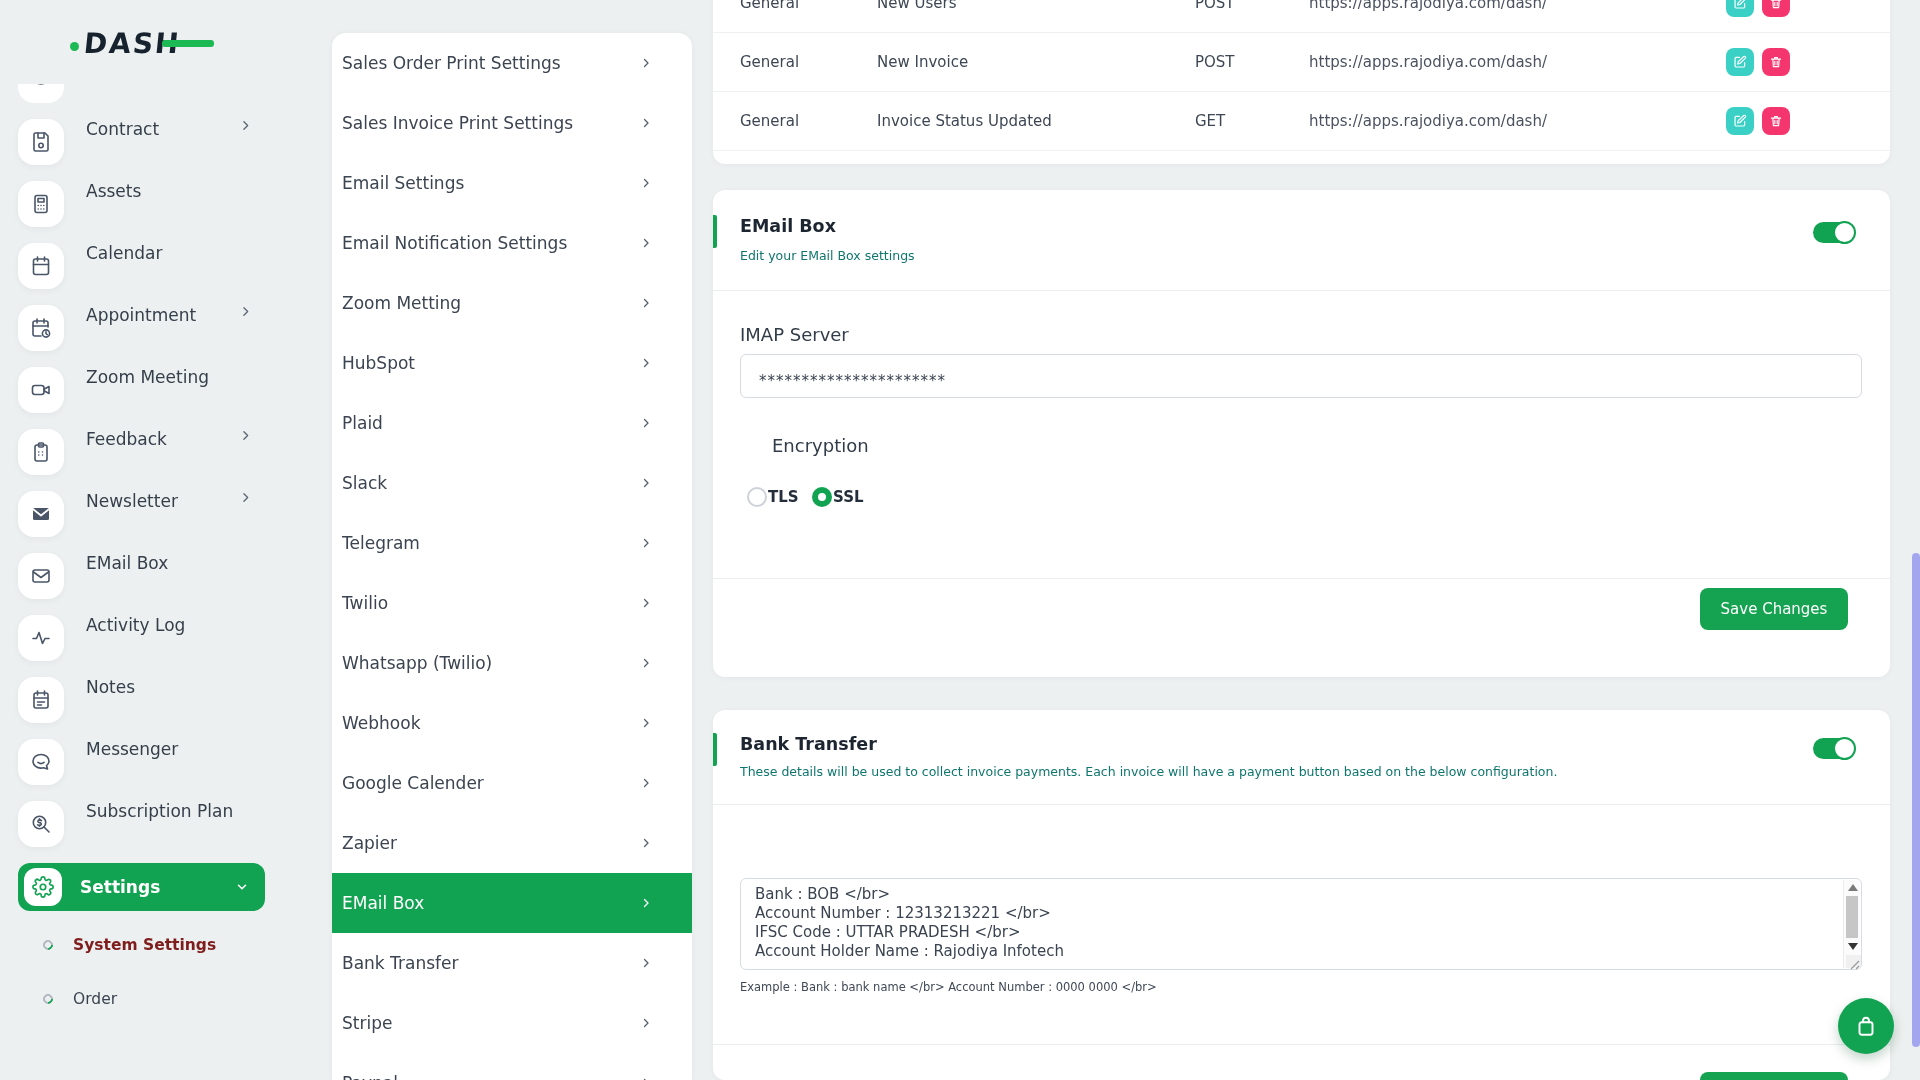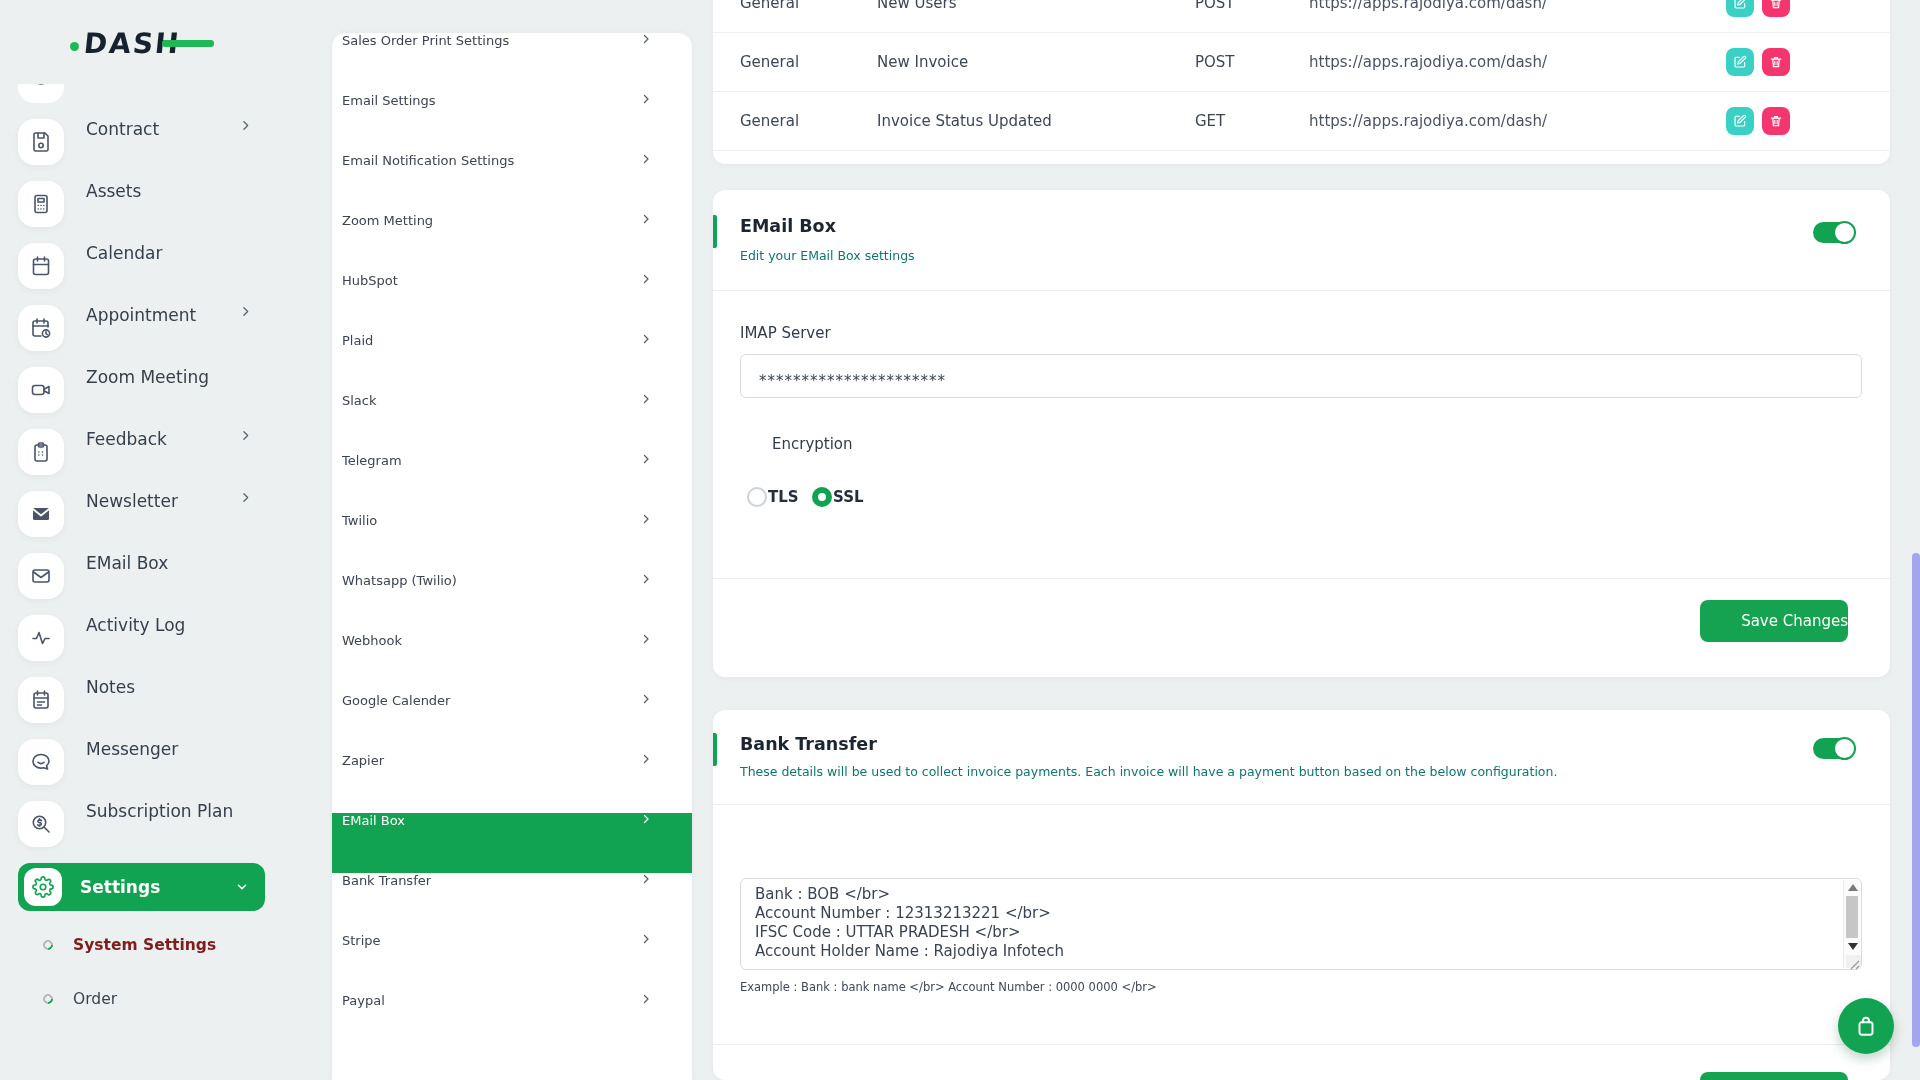--- a/index.html
+++ b/index.html
@@ -32,22 +32,22 @@
   .settings-pill .chev { margin-left:auto; margin-right:16px; color:#fff; }
   .subnav { margin-top:22px; }
   .sub-item { display:flex; align-items:center; height:24px; margin:0 0 30px 43px; cursor:pointer; }
   .bullet { width:10px; height:10px; border-radius:50%; border:2px solid #b3bac2; background:transparent; }
   .bullet.active-b { border-color:#aeb6be; border-bottom-color:#12a352; transform:rotate(-45deg); }
   .sub-item .lbl { margin-left:20px; font-size:15.5px; color:#3a4450; }
   .sub-item.active .lbl { color:#7f1d1d; font-weight:700;text-align:right; }
   
   .panel { position:absolute; left:332px; top:33px; width:360px; height:1047px; background:#fff;
            border-radius:14px 14px 0 0; box-shadow:0 1px 6px rgba(40,50,60,.05); z-index:1; overflow:hidden; }
-  .pi { position:relative; display:flex; align-items:flex-start; height:60px; padding:0 44px 0 10px;
-        font-size:13px; color:#3b4450; cursor:pointer; }
+  .pi { position:relative; display:flex; align-items:center; height:60px; padding:0 44px 0 10px;
+        font-size:17px; color:#3b4450; cursor:pointer; }
   .pi .chev { position:absolute; right:40px; color:#55606d; }
   .pi.active { background:#12a352; color:#fff; }
   .pi.active .chev { color:#fff; }
   .panel-scrollbar { position:absolute; right:0; top:553px; width:8px; height:494px; background:#a3a6ef; border-radius:4px; z-index:4; }
   
   .card { position:absolute; left:713px; width:1177px; background:#fff; border-radius:12px;
           box-shadow:0 1px 5px rgba(40,50,60,.05); overflow:hidden; }
   .card-table { top:-26px; height:190px; }
   .trow { position:relative; height:59px; border-bottom:1px solid #eef1f4; }
   .trow:last-child { border-bottom:none; }
@@ -60,21 +60,21 @@
   .abtn.del  { background:#f5366e; }
   .card-email { top:190px; height:487px; }
   .card-bank  { top:710px; height:370px; }
   .accent { position:absolute; left:0; width:4px; height:33px; background:#12a352; border-radius:0 2px 2px 0; }
   .card-title { position:absolute; left:27px; font-size:17.5px; font-weight:700; color:#1c2530; }
   .card-sub   { position:absolute; left:27px; font-size:12.5px; color:#0f766e; }
   .divider { position:absolute; left:0; right:0; height:1px; background:#ebedf0; }
   .toggle { position:absolute; right:37px; width:40px; height:21px; border-radius:11px; background:#12a352; cursor:pointer; }
   .knob { position:absolute; right:-3px; top:-1px; width:23px; height:23px; border-radius:50%; background:#fff;
           border:2px solid #12a352; }
-  .field-label { position:absolute; left:27px; font-size:15px; font-weight:500; color:#323c49; }
+  .field-label { position:absolute; left:27px; font-size:18px; font-weight:500; color:#323c49; }
   .text-input { position:absolute; left:27px; right:28px; height:44px; border:1px solid #d7dbe2; border-radius:6px;
                 padding:10px 18px 0 18px; font-size:15px; color:#3a4350; letter-spacing:1px;
                 font-family:"DejaVu Sans","Liberation Sans",sans-serif; outline:none; }
   .radio-row { position:absolute; left:0; right:0; }
   .radio { position:absolute; width:20px; height:20px; border-radius:50%; background:#fff; border:2px solid #cdd2d9; cursor:pointer; }
   .radio.on { border:6px solid #12a352; }
   .radio-label { position:absolute; font-size:15px; font-weight:600; color:#242e3a; }
   .save-btn { position:absolute; right:42px; width:148px; height:42px; background:#15a251; border:none; border-radius:8px;
               color:#fff; font-size:15px; font-family:"DejaVu Sans","Liberation Sans",sans-serif; cursor:pointer; }
   .ta-wrap { position:absolute; left:27px; right:28px; height:92px; border:1px solid #d7dbe2; border-radius:6px; background:#fff; }
@@ -292,20 +292,28 @@
 <section class="panel">
   <div class="pi">
       <span>Sales Order Print Settings</span>
       <span class="chev">
         <svg width="12" height="12" viewBox="0 0 24 24" fill="none" stroke="currentColor" stroke-width="2.6" stroke-linecap="round" stroke-linejoin="round">
           <path d="M9 5l7 7-7 7"></path>
         </svg>
       </span>
     </div>
   <div class="pi">
+      <span>Sales Invoice Print Settings</span>
+      <span class="chev">
+        <svg width="12" height="12" viewBox="0 0 24 24" fill="none" stroke="currentColor" stroke-width="2.6" stroke-linecap="round" stroke-linejoin="round">
+          <path d="M9 5l7 7-7 7"></path>
+        </svg>
+      </span>
+    </div>
+  <div class="pi">
       <span>Email Settings</span>
       <span class="chev">
         <svg width="12" height="12" viewBox="0 0 24 24" fill="none" stroke="currentColor" stroke-width="2.6" stroke-linecap="round" stroke-linejoin="round">
           <path d="M9 5l7 7-7 7"></path>
         </svg>
       </span>
     </div>
   <div class="pi">
       <span>Email Notification Settings</span>
       <span class="chev">
@@ -506,21 +514,21 @@
 
   <label class="field-label" style="top:245px;margin-left:32px;">Encryption</label>
   <div class="radio-row" style="top:297px;">
     <span class="radio" style="left:34px;"></span>
     <span class="radio-label" style="left:55px; top:1px;">TLS</span>
     <span class="radio on" style="left:99px;"></span>
     <span class="radio-label" style="left:120px; top:1px;">SSL</span>
   </div>
 
   <div class="divider" style="top:388px;"></div>
-  <button class="save-btn" style="top:410px;text-align:right;">Save Changes</button>
+  <button class="save-btn" style="top:398px;">Save Changes</button>
 </section>
 
 <section class="card card-bank">
   <span class="accent" style="top:23px;"></span>
   <h2 class="card-title" style="top:24px;">Bank Transfer</h2>
   <p class="card-sub" style="top:54px;">These details will be used to collect invoice payments. Each invoice will have a payment button based on the below configuration.</p>
   <div class="toggle" style="top:28px;">
       <div class="knob"></div>
     </div>
   <div class="divider" style="top:94px;"></div>

